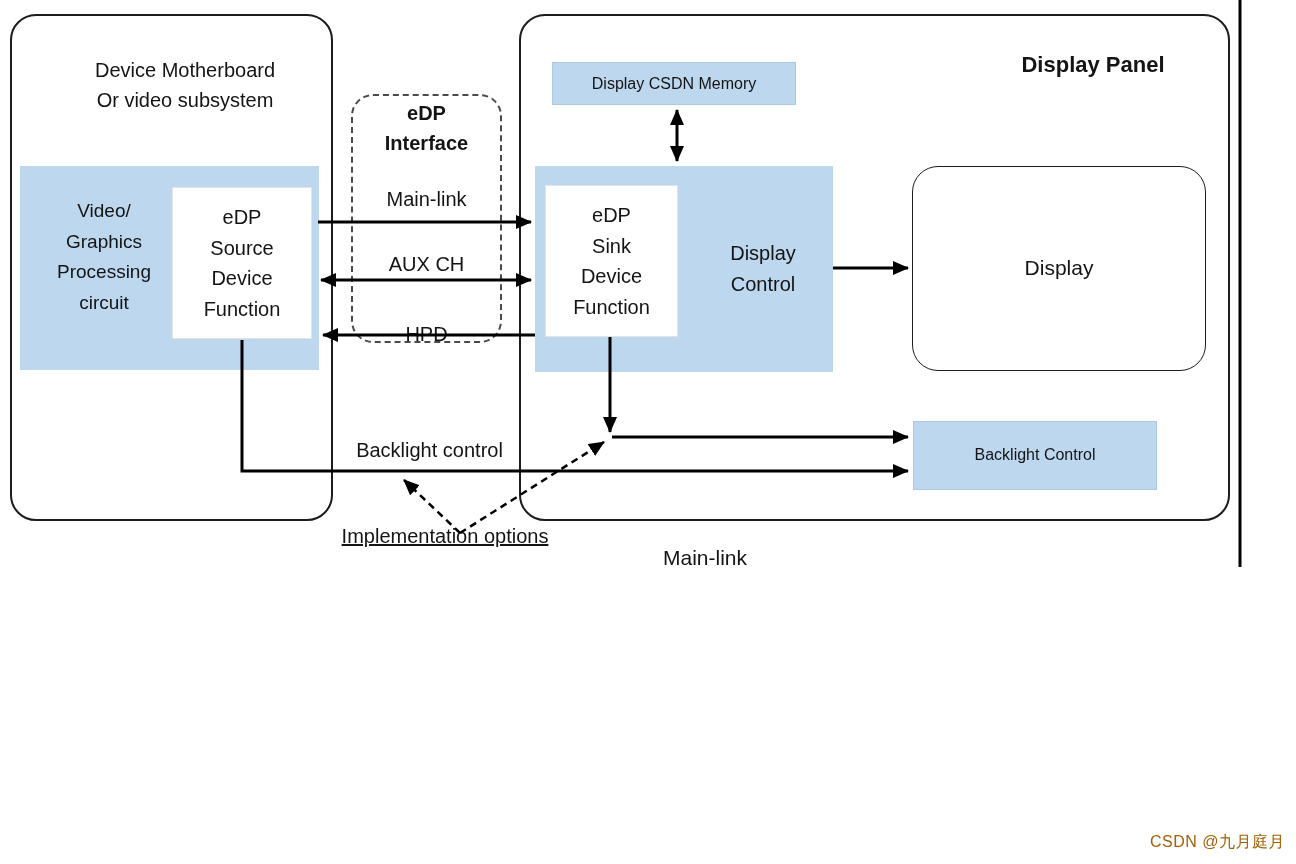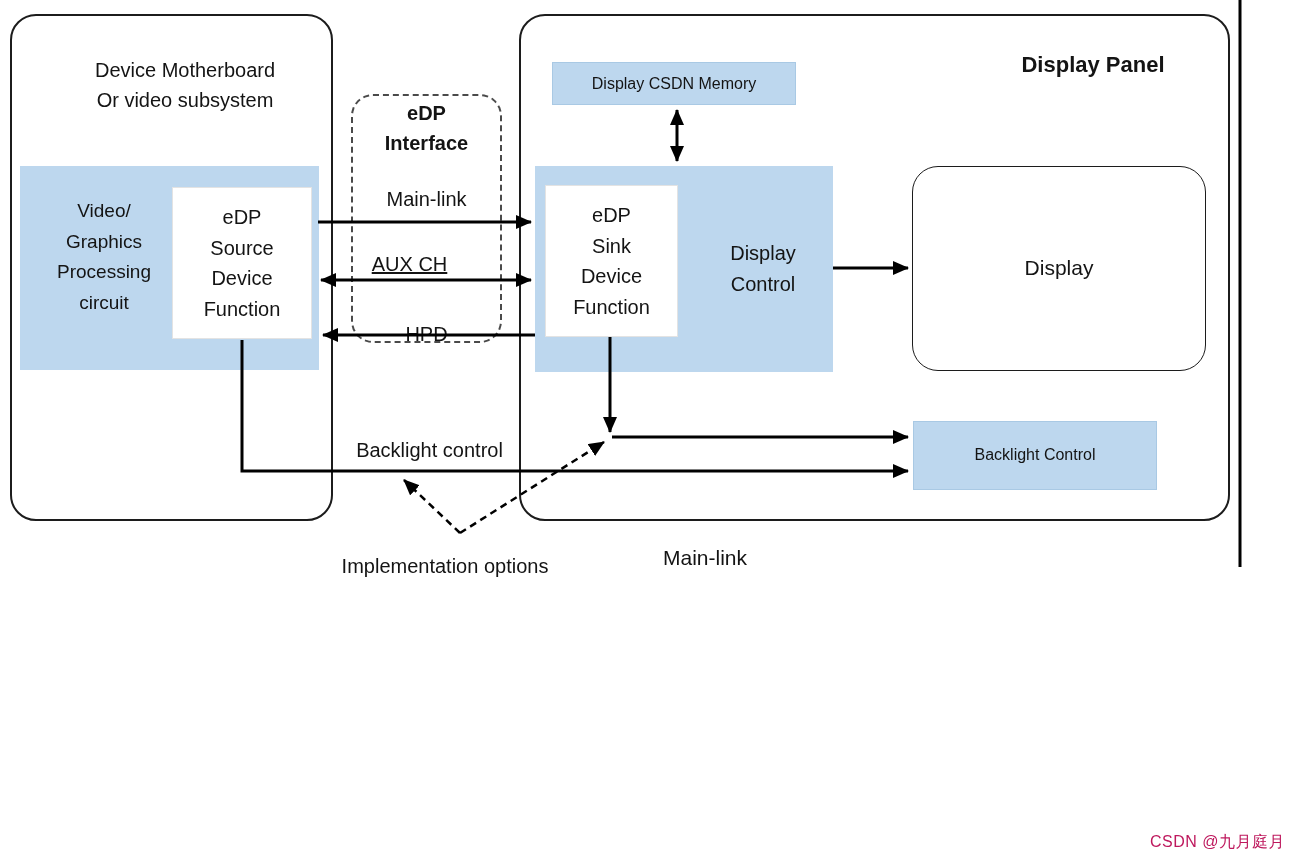--- a/index.html
+++ b/index.html
@@ -8,21 +8,21 @@
   .box{position:absolute;box-sizing:border-box;}
   .outline{border:2px solid #1c1c1c;border-radius:26px;background:#fff;}
   .bluefill{background:#bdd7ee;}
   .bluefill.small{border:1px solid #a9c9e4;}
   .whitefill{background:#fff;border:1px solid #e3e3e3;}
   .dashedbox{border:2px dashed #4a4a4a;border-radius:22px;background:transparent;}
   .txt{position:absolute;box-sizing:border-box;white-space:pre-line;text-align:center;
        color:#141414;font-size:20px;line-height:26px;}
   .bold{font-weight:bold;text-align:center;}
   svg.overlay{position:absolute;left:0;top:0;pointer-events:none;}
-  .watermark{position:absolute;color:#be185d;font-size:16px;text-align:right;
+  .watermark{position:absolute;color:#a16207;font-size:16px;text-align:right;
              letter-spacing:0.5px;}
 </style>
 </head>
 <body>
 
 <div class="canvas">
 
   <div class="box outline" style="left:10px;top:14px;width:323px;height:507px;"></div>
   <div class="txt" style="left:35px;top:55px;width:300px;line-height:30px;">Device Motherboard
 Or video subsystem</div>
@@ -36,21 +36,21 @@
   <div class="box whitefill" style="left:172px;top:187px;width:140px;height:152px;"></div>
   <div class="txt" style="left:172px;top:202px;width:140px;line-height:30.5px;">eDP
 Source
 Device
 Function</div>
 
   <div class="box dashedbox" style="left:351px;top:94px;width:151px;height:249px;"></div>
   <div class="txt bold" style="left:351px;top:98px;width:151px;line-height:30px;">eDP
 Interface</div>
   <div class="txt" style="left:351px;top:186px;width:151px;">Main-link</div>
-  <div class="txt" style="left:334px;top:251px;width:151px;text-decoration:underline;">AUX CH</div>
+  <div class="txt" style="left:351px;top:251px;width:151px;">AUX CH</div>
   <div class="txt" style="left:351px;top:321px;width:151px;">HPD</div>
 
   <div class="box outline" style="left:519px;top:14px;width:711px;height:507px;"></div>
   <div class="txt bold" style="left:953px;top:50px;width:280px;font-size:22px;line-height:30px;">Display Panel</div>
 
   <div class="box bluefill small" style="left:552px;top:62px;width:244px;height:43px;"></div>
   <div class="txt" style="left:552px;top:74px;width:244px;font-size:16px;line-height:20px;">Display CSDN Memory</div>
 
   <div class="box bluefill" style="left:535px;top:166px;width:298px;height:206px;"></div>
   <div class="box whitefill" style="left:545px;top:185px;width:133px;height:152px;"></div>
@@ -61,21 +61,21 @@
   <div class="txt" style="left:690px;top:238px;width:146px;line-height:31px;">Display
 Control</div>
 
   <div class="box outline" style="left:912px;top:166px;width:294px;height:205px;border-width:1.6px;"></div>
   <div class="txt" style="left:912px;top:255px;width:294px;font-size:21px;">Display</div>
 
   <div class="box bluefill small" style="left:913px;top:421px;width:244px;height:69px;"></div>
   <div class="txt" style="left:913px;top:445px;width:244px;font-size:16px;line-height:20px;">Backlight Control</div>
 
   <div class="txt" style="left:332px;top:438px;width:195px;line-height:24px;">Backlight control</div>
-  <div class="txt" style="left:318px;top:554px;width:254px;line-height:24px;">Implementation options</div>
+  <div class="txt" style="left:318px;top:524px;width:254px;line-height:24px;text-decoration:underline;">Implementation options</div>
   <div class="txt" style="left:630px;top:546px;width:150px;font-size:21px;line-height:24px;">Main-link</div>
 
   <svg class="overlay" width="1296" height="864" viewBox="0 0 1296 864">
     <defs>
       <marker id="ah" markerUnits="userSpaceOnUse" markerWidth="17" markerHeight="14" refX="15" refY="7" orient="auto-start-reverse">
         <path d="M0,0 L16,7 L0,14 Z" fill="#000"></path>
       </marker>
     </defs>
     <g stroke="#000" stroke-width="3" fill="none">
       <path d="M318,222 H531" marker-end="url(#ah)"></path>

